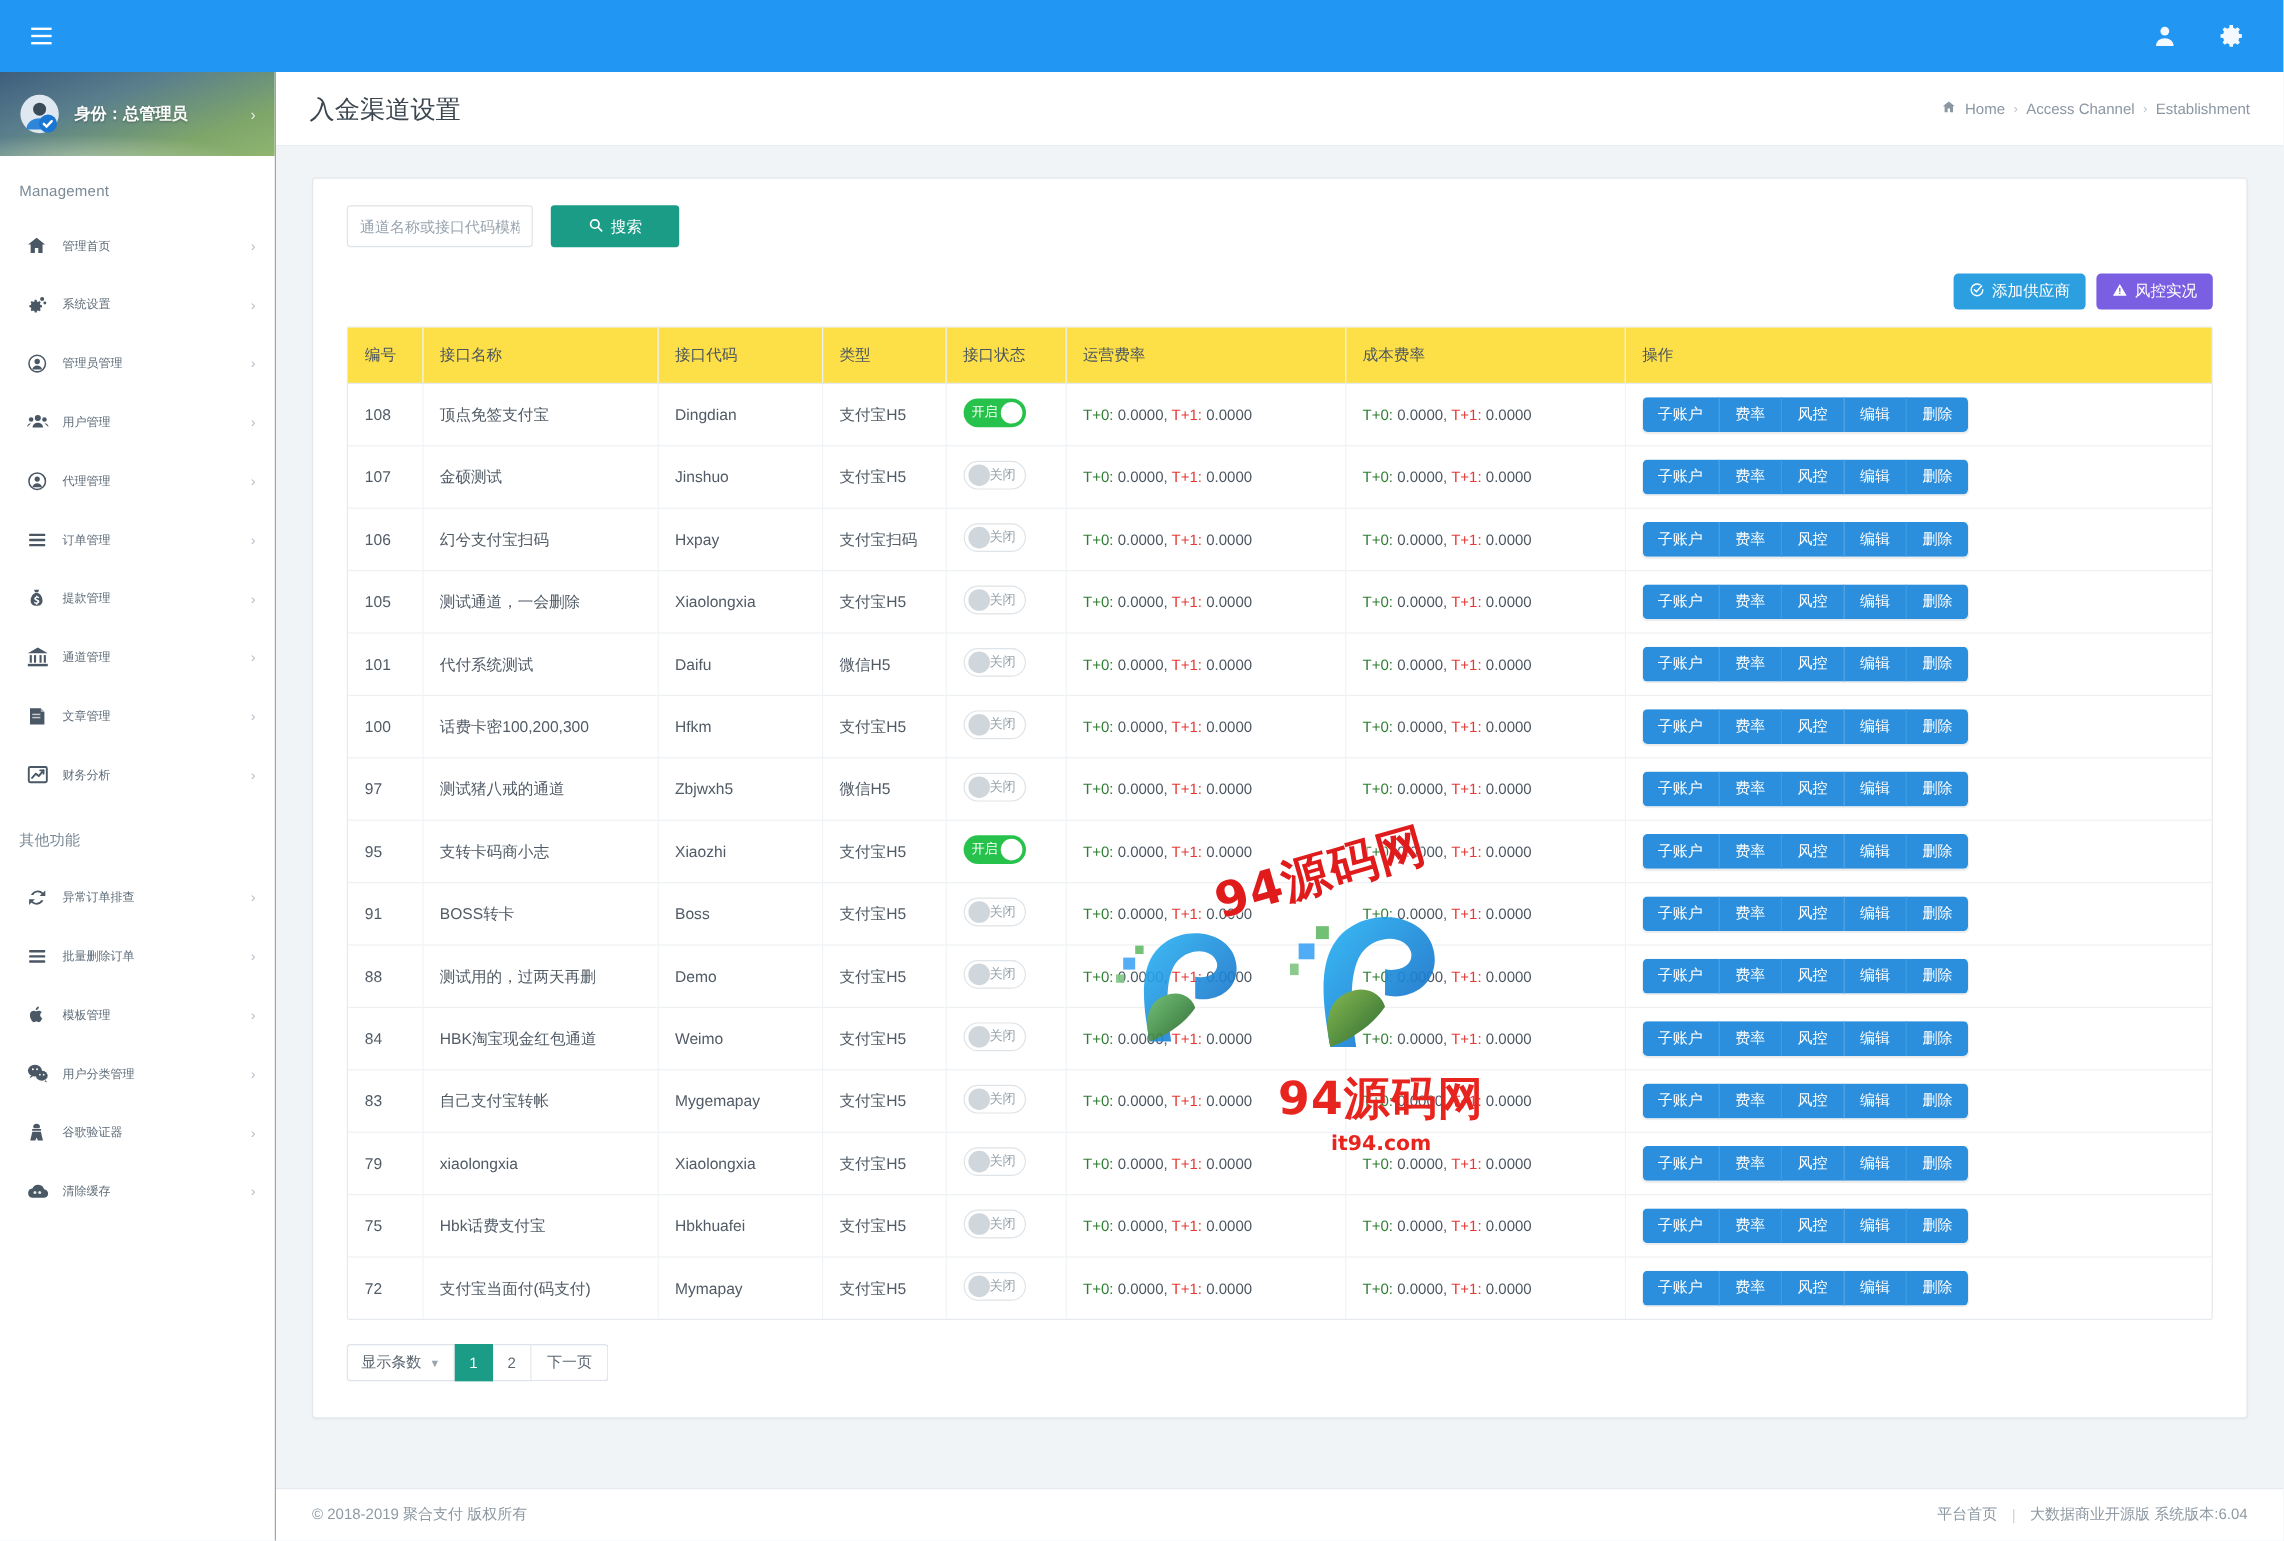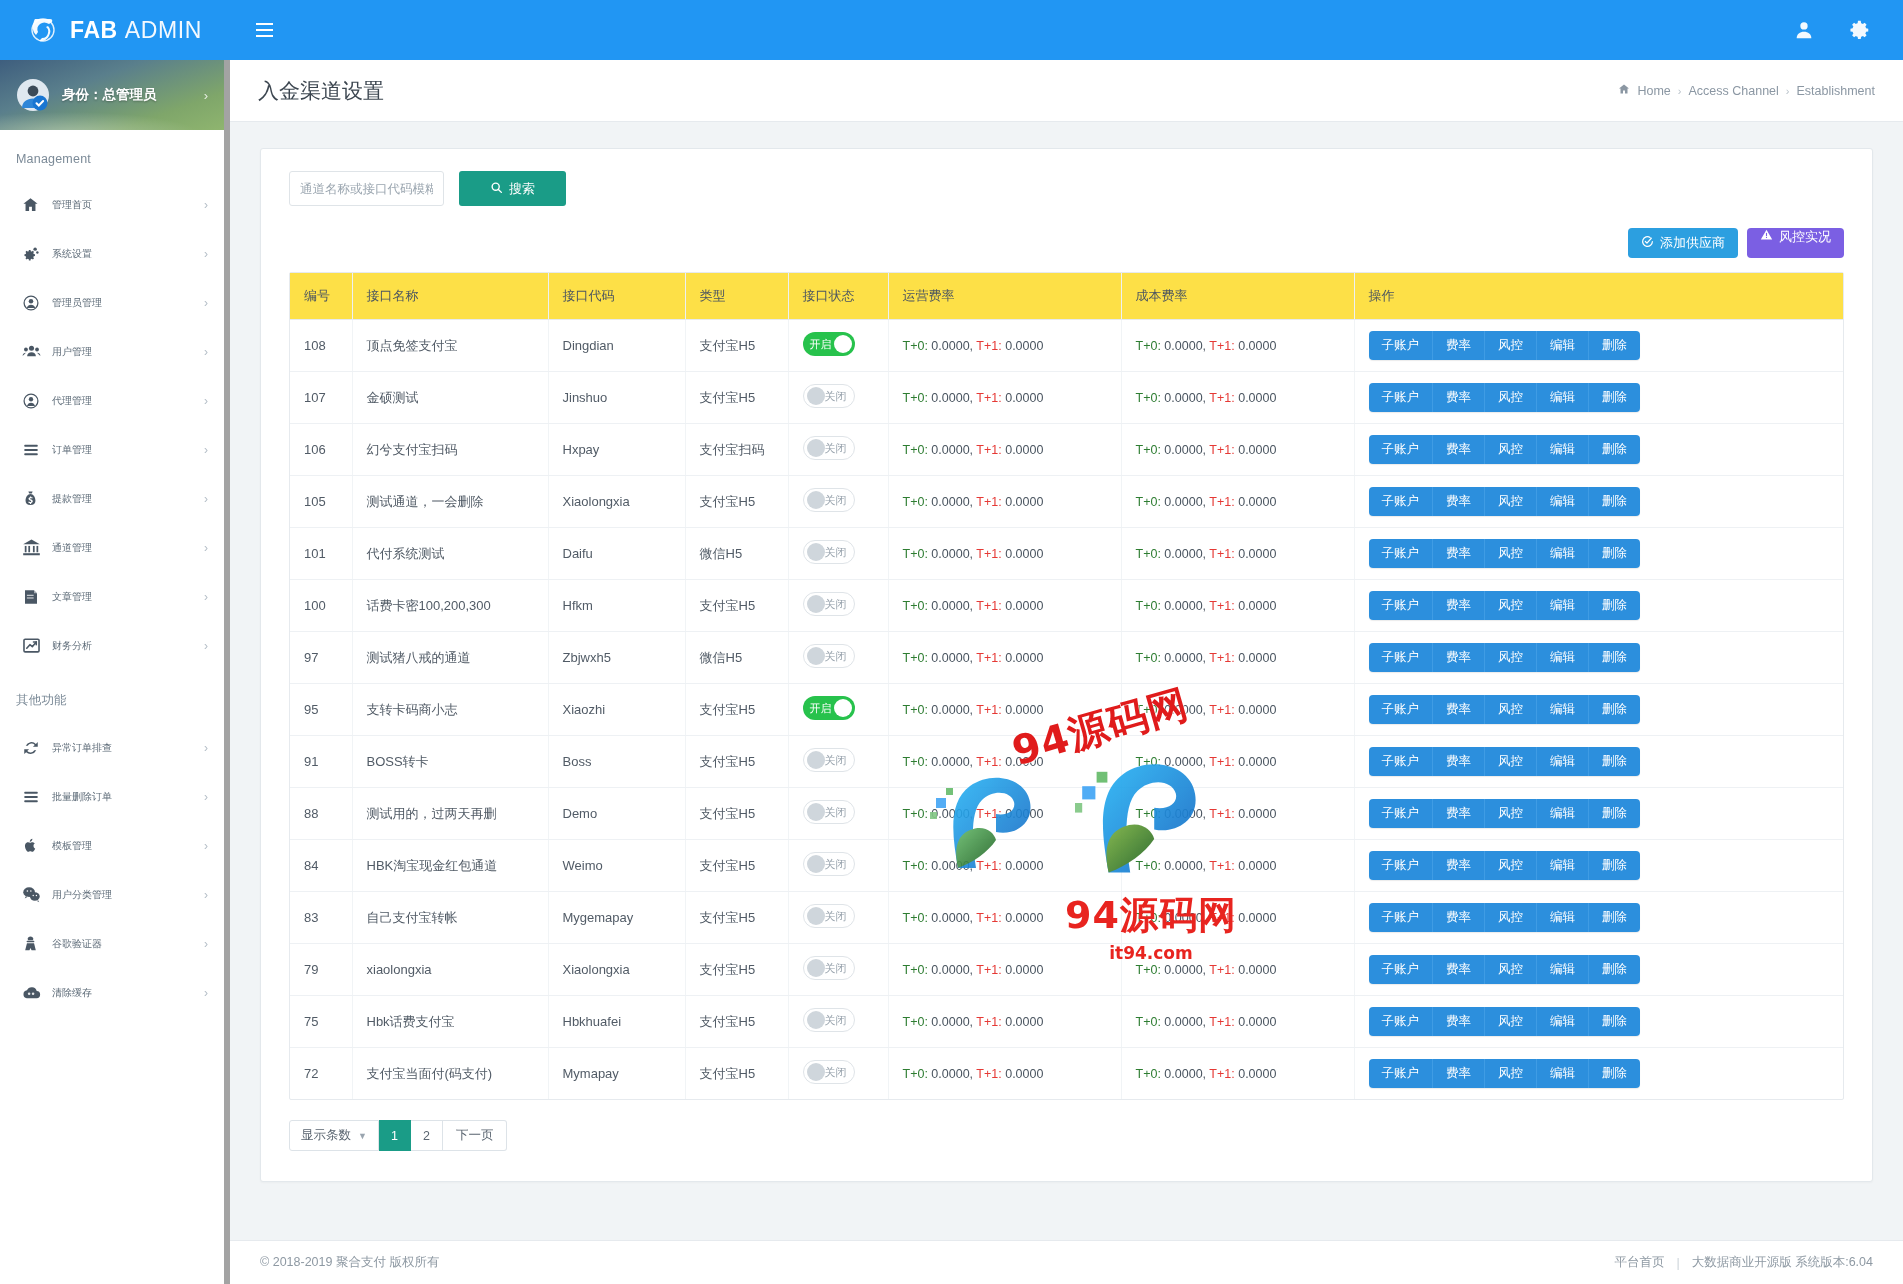--- a/index.html
+++ b/index.html
@@ -20,21 +20,21 @@
   .brand-text b { font-weight: bold; }
   .brand-text span { font-weight: 300; opacity: .95; }
   .hamburger { margin-left: 26px; width: 34px; height: 34px; display: flex; flex-direction: column;
                justify-content: center; gap: 4px; cursor: pointer; }
   .hamburger i { display: block; width: 17px; height: 2px; background: #fff; }
   .topbar-right { margin-left: auto; display: flex; align-items: center; gap: 34px; padding-right: 32px; }
   .topbar-icon { color: #fff; opacity: .95; display: flex; align-items: center; cursor: pointer; }
 
   
   .sidebar { position: absolute; left: 0; top: 60px; width: 230px; height: 1224px;
-             background: #fff; border-right: 6px solid #a3a3a3; z-index: 20; overflow: hidden; }
+             background: #fff; border-right: 1px solid #a3a3a3; z-index: 20; overflow: hidden; }
   .profile { height: 70px; position: relative;
              background: linear-gradient(160deg,#3e5e7e 0%,#5a7f8c 35%,#7fa66a 75%,#8fb56f 100%);
              display: flex; align-items: center; padding: 0 16px; }
   .profile::after { content:""; position:absolute; left:0; right:0; bottom:0; height:22px;
              background: radial-gradient(ellipse at 30% 120%, rgba(255,255,255,.35), transparent 60%); }
   .avatar { width: 34px; height: 34px; border-radius: 50%; position: relative; flex: 0 0 auto; }
   .avatar svg { display: block; }
   .profile-name { color: #fff; font-size: 13.5px; margin-left: 12px; font-weight: bold;
                   text-shadow: 0 1px 2px rgba(0,0,0,.3); }
   .profile-caret { margin-left: auto; color: rgba(255,255,255,.8); font-size: 13px; }
@@ -76,21 +76,21 @@
   .search-input::placeholder { color: #9aa5af; }
   .btn-search { height: 35px; padding: 0 31px; background: #1a9c87; border: none; border-radius: 3px;
                 color: #fff; font-size: 13px; cursor: pointer; display: flex; align-items: center;
                 gap: 6px; font-family: "Liberation Sans", sans-serif; }
 
   .action-row { display: flex; justify-content: flex-end; gap: 9px; margin-top: 22px; }
   .btn-add { background: #2c9fe0; color: #fff; border: none; border-radius: 4px; height: 30px;
              padding: 0 13px; font-size: 13px; cursor: pointer; display: flex; align-items: center;
              gap: 6px; font-family: "Liberation Sans", sans-serif; }
   .btn-risk { background: #7b5fe3; color: #fff; border: none; border-radius: 4px; height: 30px;
-              padding: 0 13px; font-size: 13px; cursor: pointer; display: flex; align-items: flex-start;
+              padding: 0 13px; font-size: 13px; cursor: pointer; display: flex; align-items: center;
               gap: 6px; font-family: "Liberation Sans", sans-serif; }
 
   
   .tbl-wrap { margin-top: 14px; border: 1px solid #e6eaee; border-radius: 2px; }
   table { width: 100%; border-collapse: collapse; }
   thead th { background: #fde047; font-weight: normal; font-size: 13px; color: #4b5560;
              text-align: left; padding: 14px 14px; border-bottom: 1px solid #e6eaee;
              border-right: 1px solid #edf0f3; }
   thead th:last-child { border-right: none; }
   tbody td { font-size: 13px; color: #515b66; padding: 11px 14px; border-bottom: 1px solid #eef1f4;
@@ -163,32 +163,20 @@
                      font-family: "DejaVu Sans", sans-serif; }
   .wm-logo-a { left: 930px; top: 750px; opacity: .9; }
   .wm-logo-b { left: 1075px; top: 730px; opacity: .92; }
 </style>
 </head>
 <body>
 
 <div class="app">
 
   <div class="topbar">
-    <div class="brand">
-      <span class="brand-logo">
-        <svg width="30" height="30" viewBox="0 0 30 30">
-          <path d="M7 4 L22 4 Q25 4 24 7 L21 9 Q16 6 12 9 Q8 12 10 17 L8 20 Q4 16 5 10 Q6 5 7 4 Z" fill="#ffffff" opacity="0.95"></path>
-          <path d="M20 11 Q24 15 21 21 Q18 27 11 26 L14 23 Q19 23 20 18 Q21 14 18 12 Z" fill="#ffffff" opacity="0.95"></path>
-          <circle cx="15" cy="15" r="11" fill="none" stroke="#ffffff" stroke-width="1.4" opacity="0.85"></circle>
-        </svg>
-      </span>
-      <span class="brand-text">
-        <b>FAB</b><span>&nbsp;</span><span>ADMIN</span>
-      </span>
-    </div>
     <div class="hamburger">
       <i></i>
       <i></i>
       <i></i>
     </div>
     <div class="topbar-right">
       <span class="topbar-icon">
         <svg width="22" height="22" viewBox="0 0 24 24" fill="#fff">
           <circle cx="12" cy="7.5" r="4"></circle>
           <path d="M4 21c0-4.4 3.6-7 8-7s8 2.6 8 7z"></path>

